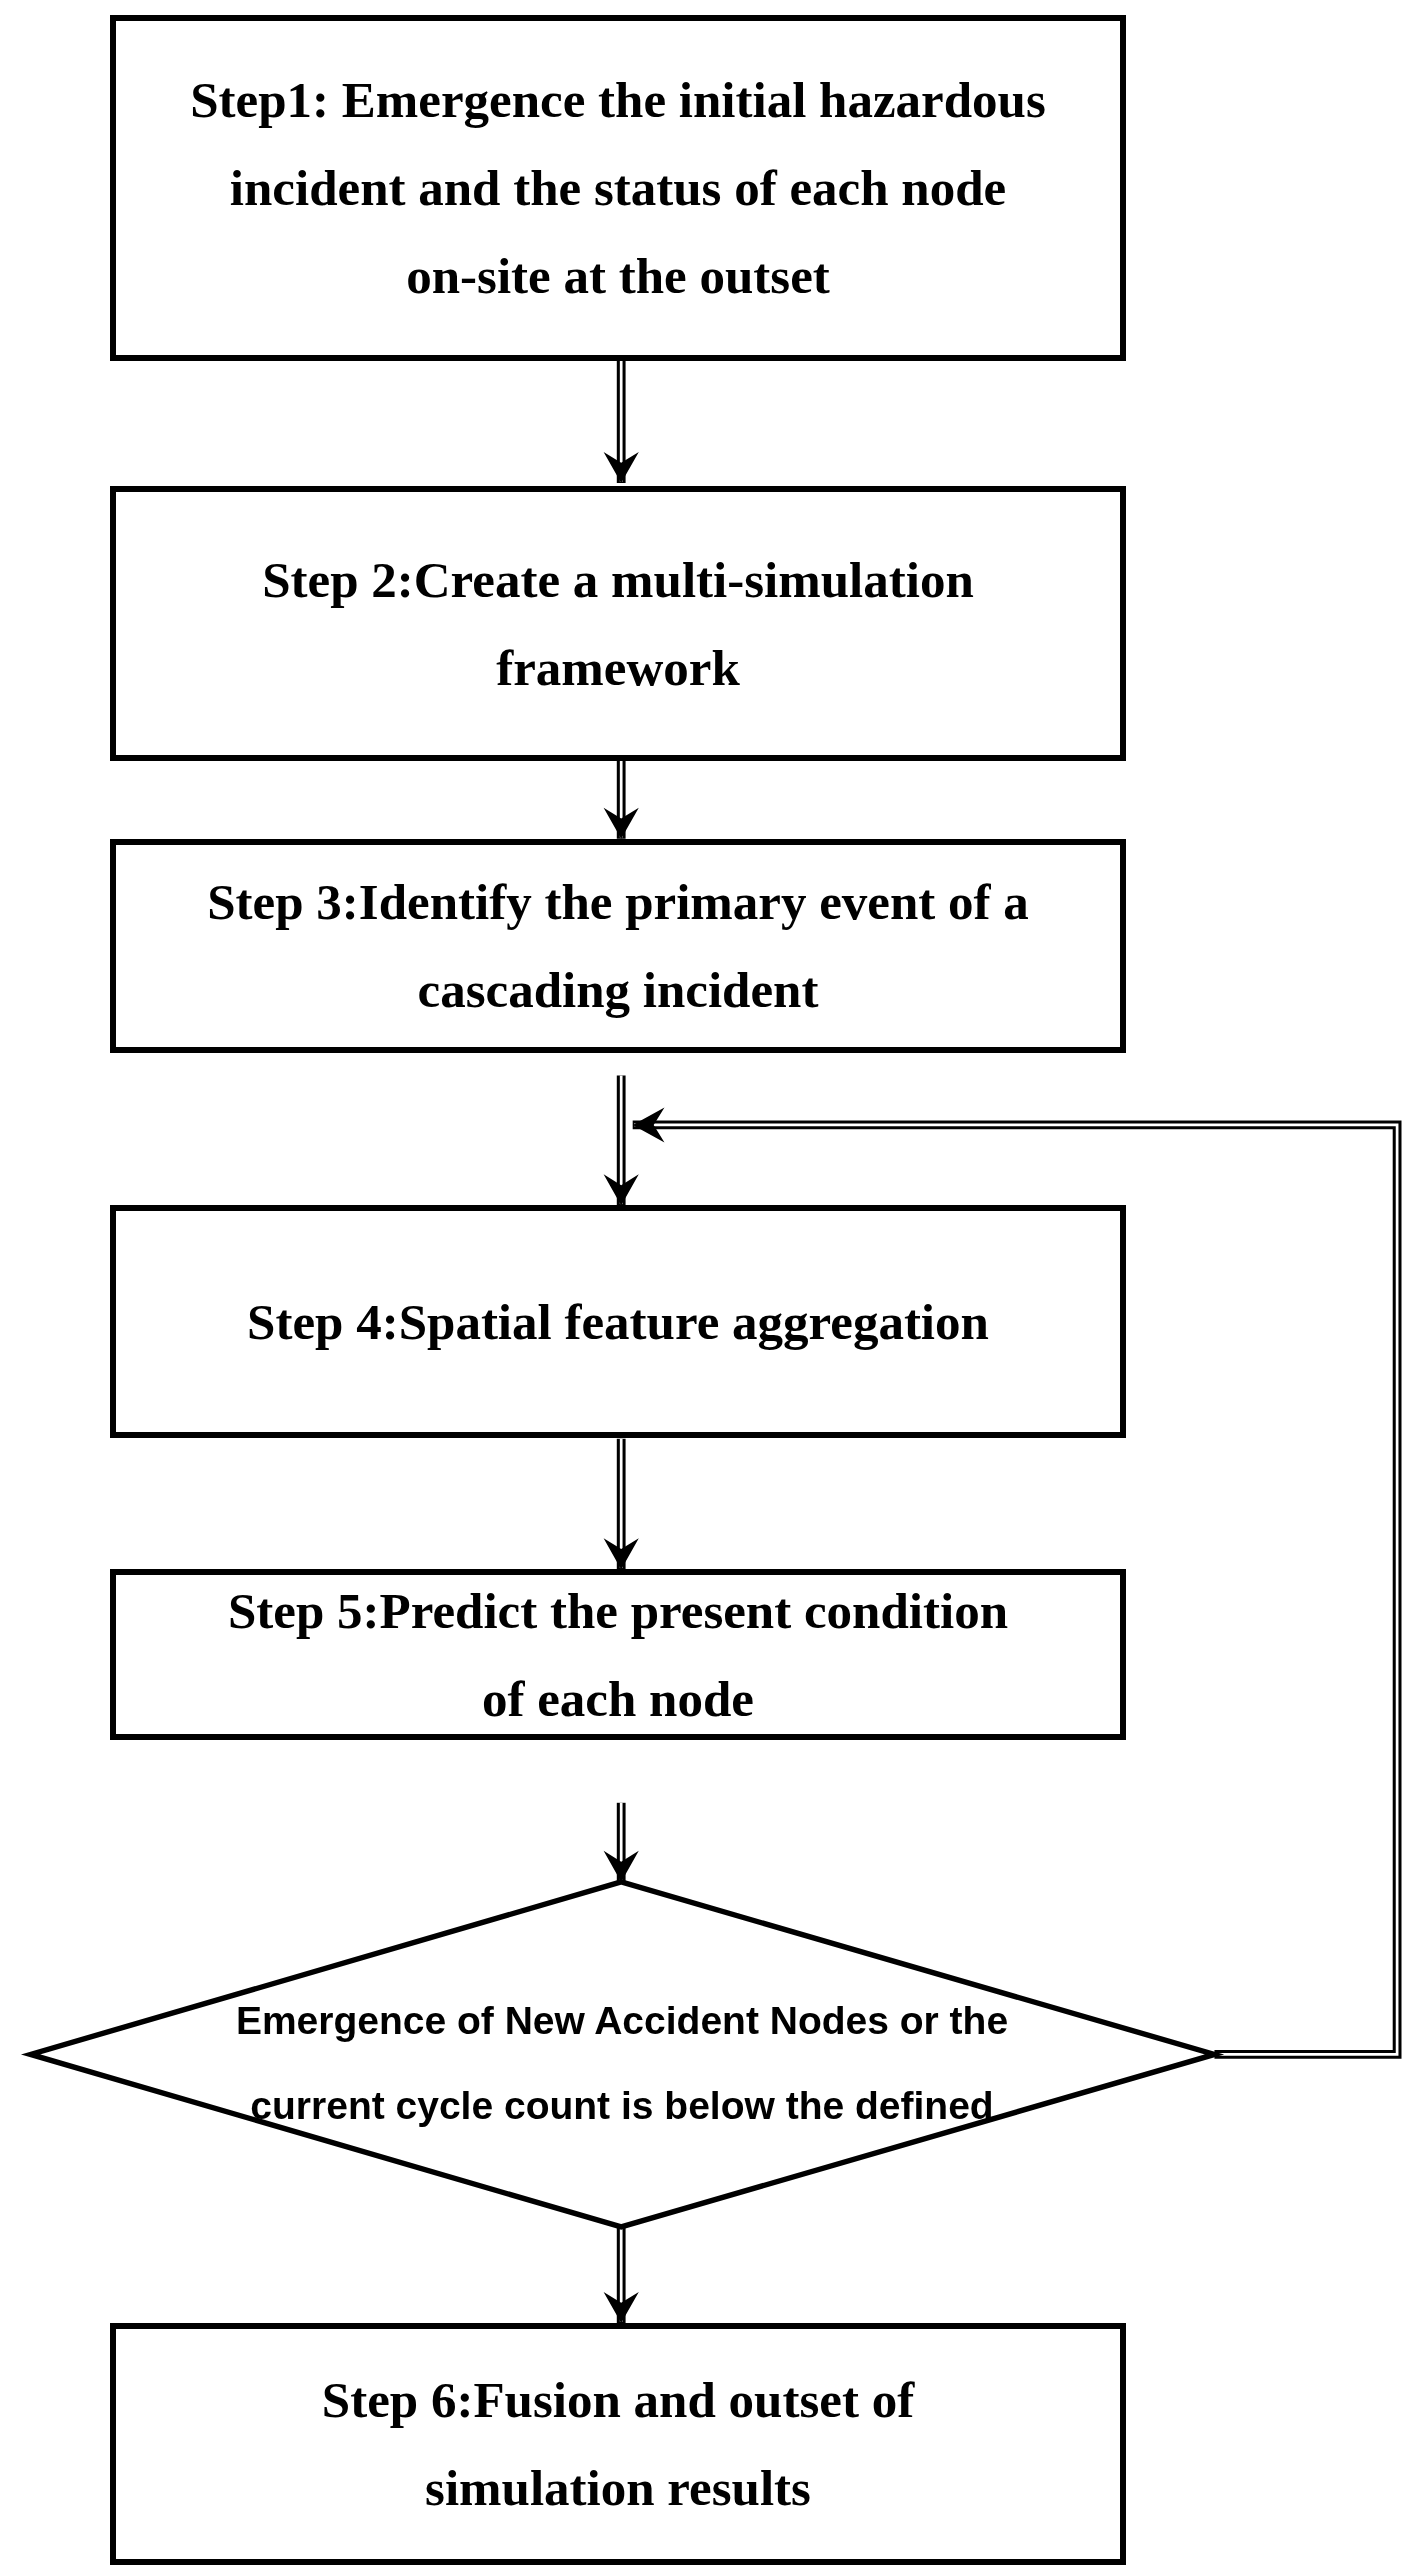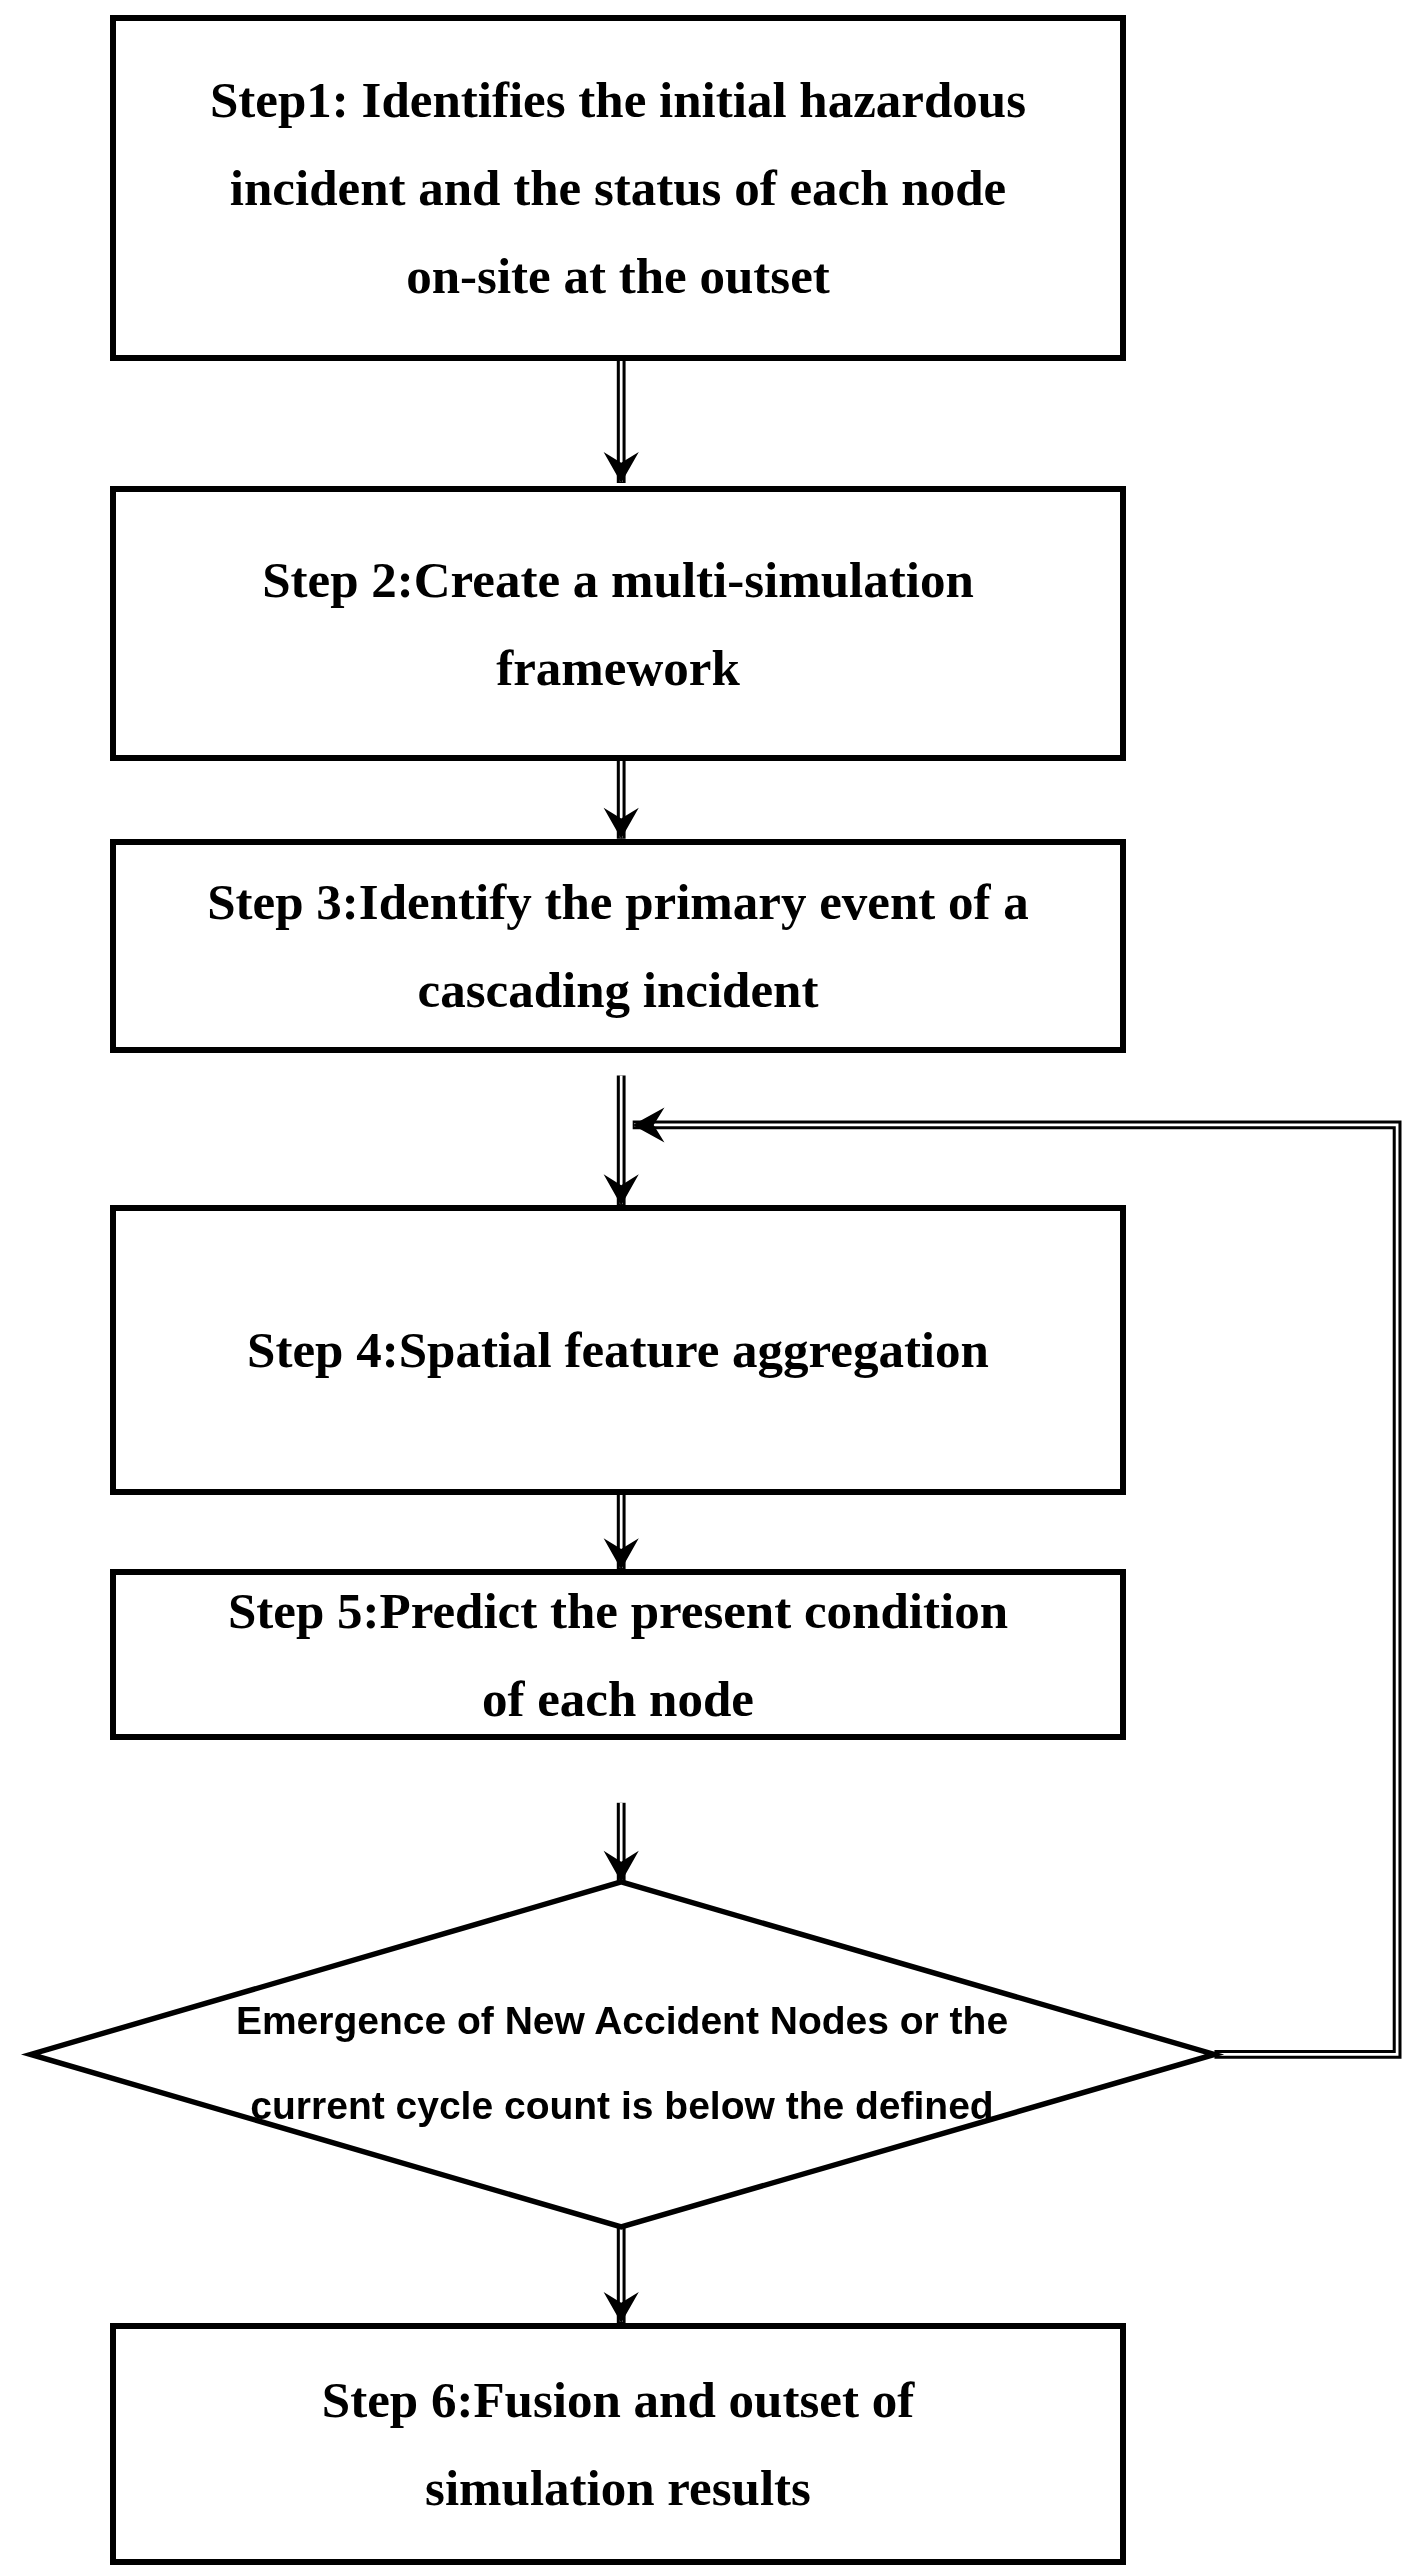--- a/index.html
+++ b/index.html
@@ -51,21 +51,21 @@
     font-family: Liberation Sans, sans-serif;
     font-weight: bold;
     font-size: 39px;
     line-height: 61px;
     color: #000000;
     white-space: nowrap;
   }
   #box-step1 { top: 15px;   height: 346px; }
   #box-step2 { top: 486px;  height: 275px; }
   #box-step3 { top: 839px; height: 214px; }
-  #box-step4 { top: 1205px; height: 290px; }
+  #box-step4 { top: 1205px; height: 233px; }
   #box-step5 { top: 1569px; height: 171px; }
   #box-step6 { top: 2323px; height: 242px; }
   #decision-line-1 { top: 1990px; }
   #decision-line-2 { top: 2075px; }
 </style>
 </head>
 <body>
 
 <div id="stage">
 
@@ -98,21 +98,21 @@
       <path d="M918 1240 L892 1194 L918 1210 L944 1194 Z"></path>
       <path d="M918 1782 L892 1736 L918 1752 L944 1736 Z"></path>
       <path d="M918 2320 L892 2274 L918 2290 L944 2274 Z"></path>
       <path d="M918 2782 L892 2736 L918 2752 L944 2736 Z"></path>
       <path d="M918 3434 L892 3388 L918 3404 L944 3388 Z"></path>
       <path d="M935 1663 L982 1637 L966 1663 L982 1689 Z"></path>
     </g>
   </svg>
 
   <div class="node" id="box-step1">
-    <div class="line">Step1: Identifies the initial hazardous</div>
+    <div class="line">Step1: Emergence the initial hazardous</div>
     <div class="line">incident and the status of each node</div>
     <div class="line">on-site at the outset</div>
   </div>
 
   <div class="node" id="box-step2">
     <div class="line">Step 2:Create a multi-simulation</div>
     <div class="line">framework</div>
   </div>
 
   <div class="node" id="box-step3">

